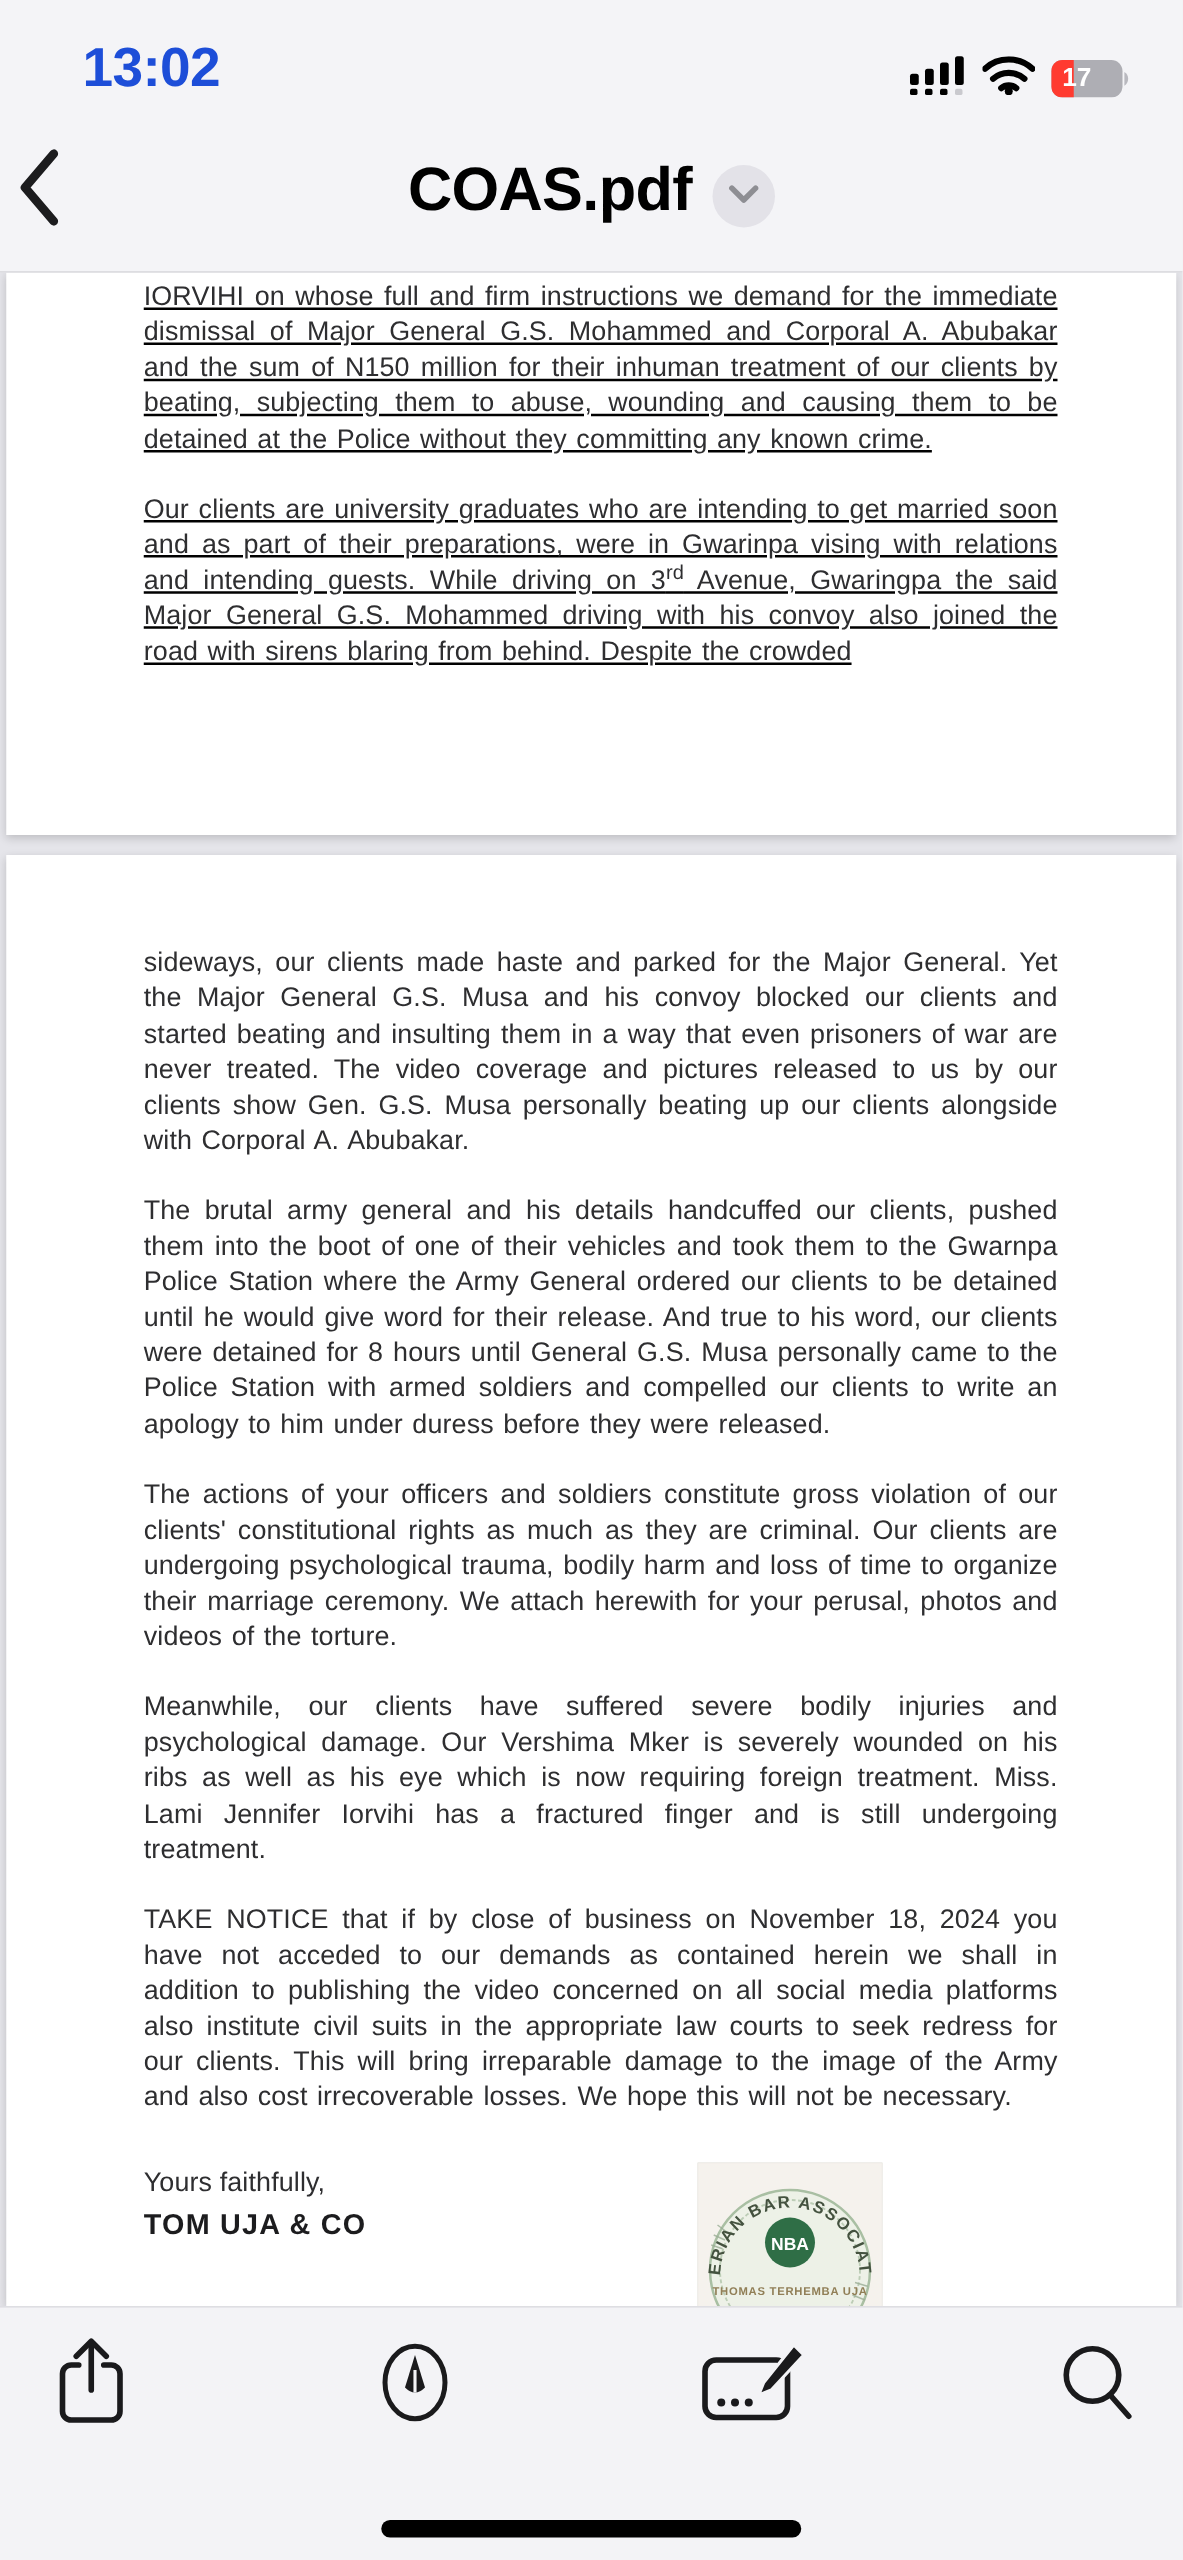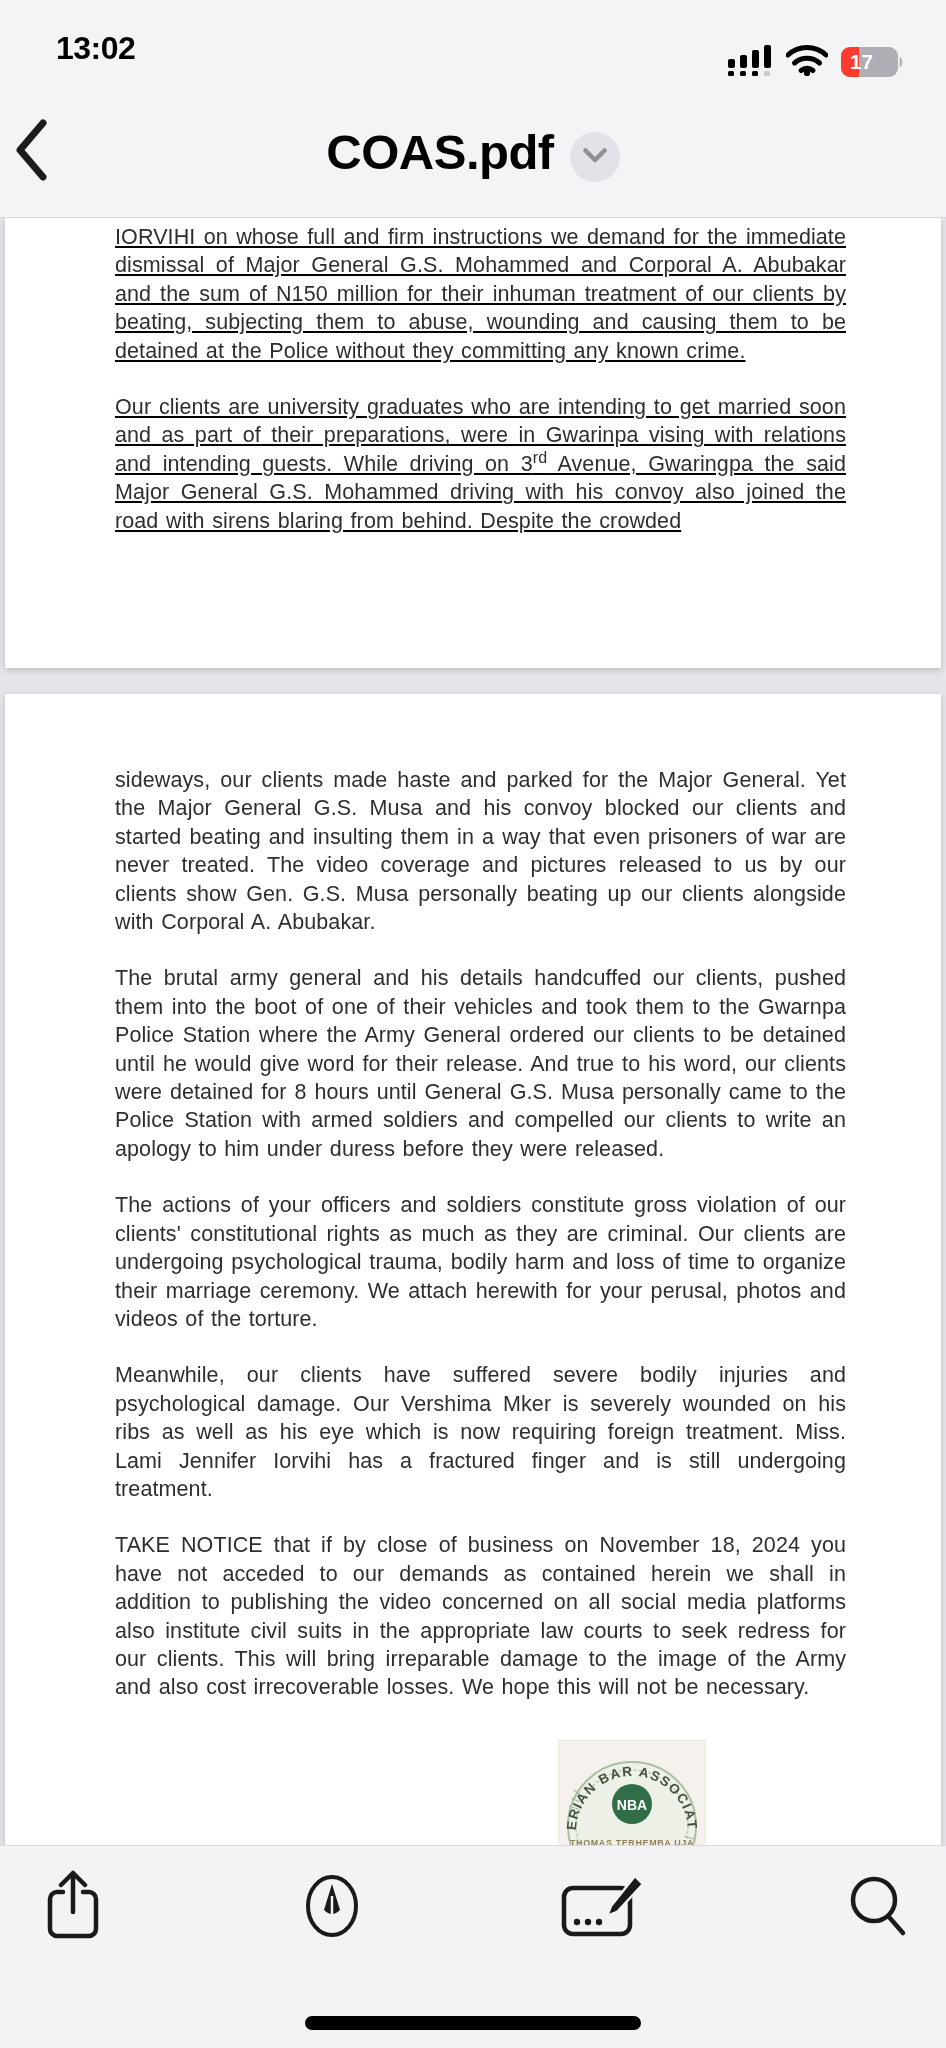--- a/index.html
+++ b/index.html
@@ -12,22 +12,22 @@
   }
 
   
   .header {
     position: absolute; top: 0; left: 0; width: 946px; height: 218px;
     background: #f4f4f7;
     border-bottom: 1px solid #d5d5da;
     z-index: 10;
   }
   .time {
-    position: absolute; left: 56px; top: 30px;
-    font-size: 32px; font-weight: 700; color: #000000;
+    position: absolute; left: 66px; top: 30px;
+    font-size: 44px; font-weight: 700; color: #1d4ed8;
     letter-spacing: -0.5px;
   }
   .status-icons {
     position: absolute; right: 42px; top: 44px;
     display: flex; align-items: center; gap: 13px;
   }
   .nav-row { position: absolute; top: 85px; left: 0; width: 100%; height: 133px; }
   .back-button {
     position: absolute; left: 6px; top: 28px; width: 50px; height: 76px;
     display: flex; align-items: center; justify-content: center;
@@ -52,21 +52,21 @@
     position: absolute; top: 218px; left: 0; width: 946px; height: 1627px;
     background: #e5e5ea;
   }
   .page {
     position: relative; margin: 0 5px; width: 936px; background: #ffffff;
     box-shadow: 0 2px 7px rgba(0,0,0,0.18);
     overflow: hidden;
   }
   .page-1 { height: 450px; }
   .page-gap { height: 16px; }
-  .page-2 { height: 1161px; margin-top: 10px; }
+  .page-2 { height: 1161px; }
 
   .page-1 .page-text { padding: 5px 95px 0 110px; text-decoration: underline; }
   .page-2 .page-text { padding: 72px 95px 0 110px; }
 
   .page-text p {
     font-size: 21.5px; line-height: 28.4px; color: #2e2e30;
     text-align: justify; word-spacing: 1.5px; letter-spacing: 0.1px;
     margin-bottom: 28px;
   }
   .page-text p sup { font-size: 16px; line-height: 0; }
@@ -175,20 +175,24 @@
 
   <div class="page page-2">
     <div class="page-text">
       <p>sideways, our clients made haste and parked for the Major General. Yet the Major General G.S. Musa and his convoy blocked our clients and started beating and insulting them in a way that even prisoners of war are never treated. The video coverage and pictures released to us by our clients show Gen. G.S. Musa personally beating up our clients alongside with Corporal A. Abubakar.</p>
       <p>The brutal army general and his details handcuffed our clients, pushed them into the boot of one of their vehicles and took them to the Gwarnpa Police Station where the Army General ordered our clients to be detained until he would give word for their release. And true to his word, our clients were detained for 8 hours until General G.S. Musa personally came to the Police Station with armed soldiers and compelled our clients to write an apology to him under duress before they were released.</p>
       <p>The actions of your officers and soldiers constitute gross violation of our clients' constitutional rights as much as they are criminal. Our clients are undergoing psychological trauma, bodily harm and loss of time to organize their marriage ceremony. We attach herewith for your perusal, photos and videos of the torture.</p>
       <p>Meanwhile, our clients have suffered severe bodily injuries and psychological damage. Our Vershima Mker is severely wounded on his ribs as well as his eye which is now requiring foreign treatment. Miss. Lami Jennifer Iorvihi has a fractured finger and is still undergoing treatment.</p>
       <p>TAKE NOTICE that if by close of business on November 18, 2024 you have not acceded to our demands as contained herein we shall in addition to publishing the video concerned on all social media platforms also institute civil suits in the appropriate law courts to seek redress for our clients. This will bring irreparable damage to the image of the Army and also cost irrecoverable losses. We hope this will not be necessary.</p>
     </div>
 
+    <div class="closing-block">
+      <div class="closing-line">Yours faithfully,</div>
+      <div class="firm-name">TOM UJA &amp; CO</div>
+    </div>
 
     <div class="seal">
       <svg width="148" height="162" viewBox="0 0 148 162">
         <rect x="0" y="0" width="148" height="162" fill="#f5f2ed" stroke="#e2dfd9" stroke-width="1"></rect>
         <circle cx="74" cy="86" r="64" fill="#edf1e7" stroke="#a9bfa3" stroke-width="2"></circle>
         <circle cx="74" cy="86" r="56" fill="none" stroke="#bccdb6" stroke-width="1.5" stroke-dasharray="3 2"></circle>
 
         <g stroke="#9aad95" stroke-width="1.2" opacity="0.8">
           <line x1="16" y1="50" x2="24" y2="56"></line>
             <line x1="13" y1="58" x2="22" y2="62"></line>

